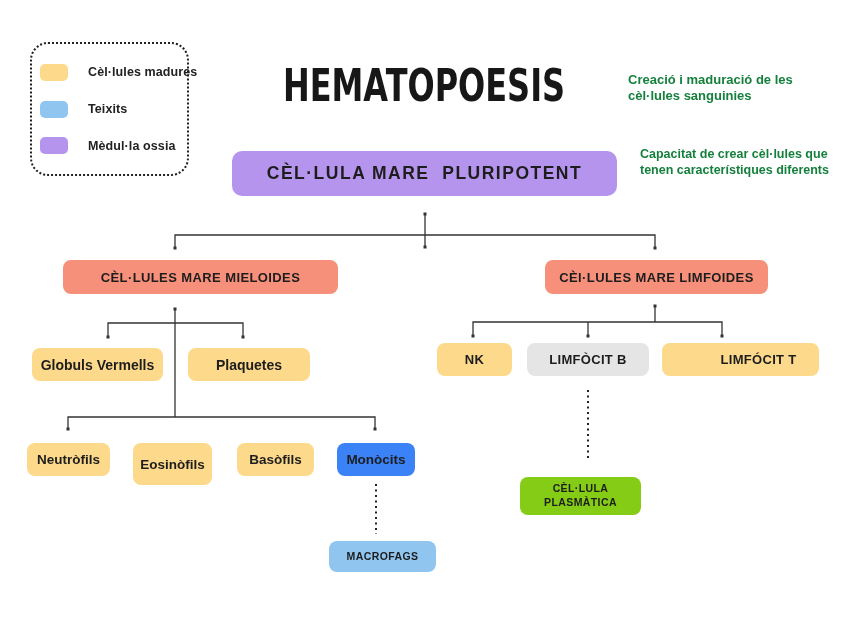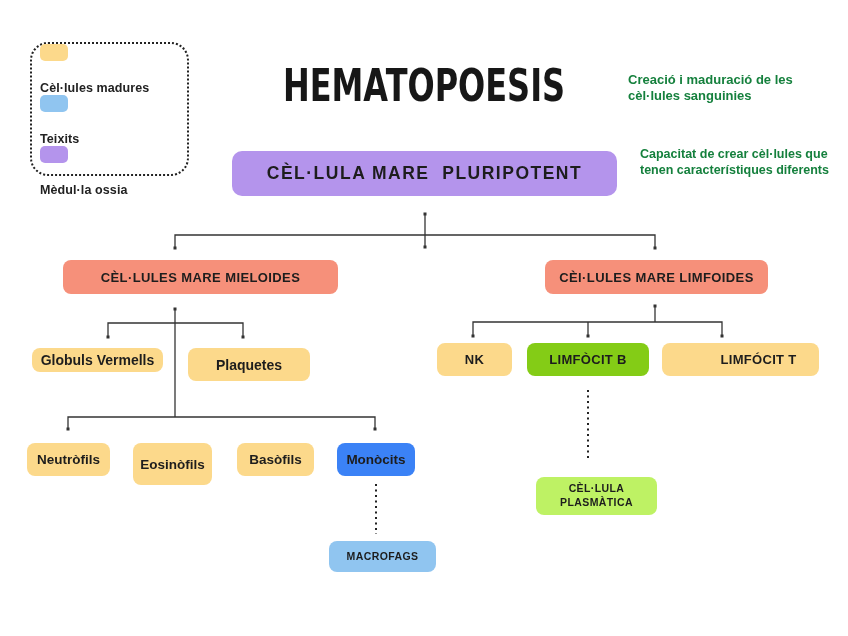--- a/index.html
+++ b/index.html
@@ -8,21 +8,21 @@
     font-family:"Liberation Sans", sans-serif; color:#222; overflow:hidden;
   }
   svg.connectors { position:absolute; left:0; top:0; width:848px; height:636px; }
 
   
   .legend {
     position:absolute; left:30px; top:42px; width:147px; height:130px;
     border:2px dotted #222; border-radius:18px; padding:0 0 0 8px;
     display:flex; flex-direction:column; justify-content:space-evenly;
   }
-  .legend-item { display:flex; gap:20px;flex-direction:column; }
+  .legend-item { display:flex; align-items:center; gap:20px; }
   .swatch { width:28px; height:17px; border-radius:5px; flex:0 0 auto; }
   .legend-label { font-size:12.5px; font-weight:600; letter-spacing:0.1px; white-space:nowrap; }
 
   
   .title {
     position:absolute; left:212px; top:62px; width:424px; margin:0;
     text-align:center; font-size:41px; font-weight:800; letter-spacing:0px;
     color:#171717; transform:scale(0.78,1.08); transform-origin:center;
     font-family:"DejaVu Sans", sans-serif;
   }
@@ -96,28 +96,28 @@
 
   <h1 class="title">HEMATOPOESIS</h1>
   <div class="note note-1">Creació i maduració de les cèl·lules sanguinies</div>
   <div class="note note-2">Capacitat de crear cèl·lules que tenen característiques diferents</div>
 
   <div class="node node-root" style="left: 232px; top: 151px; width: 385px; height: 45px; background: rgb(180, 148, 236);">CÈL·LULA MARE  PLURIPOTENT</div>
 
   <div class="node node-salmon" style="left: 63px; top: 260px; width: 275px; height: 34px; background: rgb(246, 144, 122);">CÈL·LULES MARE MIELOIDES</div>
   <div class="node node-salmon" style="left: 545px; top: 260px; width: 223px; height: 34px; background: rgb(246, 144, 122);">CÈl·LULES MARE LIMFOIDES</div>
 
-  <div class="node node-y1" style="left: 32px; top: 348px; width: 131px; height: 24px; background: rgb(252, 217, 139);">Globuls Vermells</div>
+  <div class="node node-y1" style="left: 32px; top: 348px; width: 131px; height: 33px; background: rgb(252, 217, 139);">Globuls Vermells</div>
   <div class="node node-y1" style="left: 188px; top: 348px; width: 122px; height: 33px; background: rgb(252, 217, 139);">Plaquetes</div>
 
   <div class="node node-ycaps" style="left: 437px; top: 343px; width: 75px; height: 33px; background: rgb(252, 217, 139);">NK</div>
-  <div class="node node-ycaps" style="left: 527px; top: 343px; width: 122px; height: 33px; background: #84cc16;">LIMFÒCIT B</div>
+  <div class="node node-ycaps" style="left: 527px; top: 343px; width: 122px; height: 33px; background: #e5e5e5;">LIMFÒCIT B</div>
   <div class="node node-ycaps" style="left: 662px; top: 343px; width: 121px; height: 33px; background: rgb(252, 217, 139); padding-left: 36px;">LIMFÓCIT T</div>
 
   <div class="node node-y2" style="left: 27px; top: 443px; width: 83px; height: 33px; background: rgb(252, 217, 139);">Neutròfils</div>
   <div class="node node-y2" style="left: 133px; top: 443px; width: 79px; height: 42px; background: rgb(252, 217, 139);">Eosinòfils</div>
   <div class="node node-y2" style="left: 237px; top: 443px; width: 77px; height: 33px; background: rgb(252, 217, 139);">Basòfils</div>
   <div class="node node-y2" style="left: 337px; top: 443px; width: 78px; height: 33px; background: #3b82f6;">Monòcits</div>
 
   <div class="node node-blue" style="left: 329px; top: 541px; width: 95px; height: 31px; background: rgb(144, 197, 240);">MACROFAGS</div>
-  <div class="node node-blue" style="left: 536px; top: 477px; width: 109px; height: 38px; background: #bef264;">CÈL·LULA PLASMÀTICA</div>
+  <div class="node node-blue" style="left: 520px; top: 477px; width: 109px; height: 38px; background: #84cc16;">CÈL·LULA PLASMÀTICA</div>
 
 </div>
 
 </body></html>

